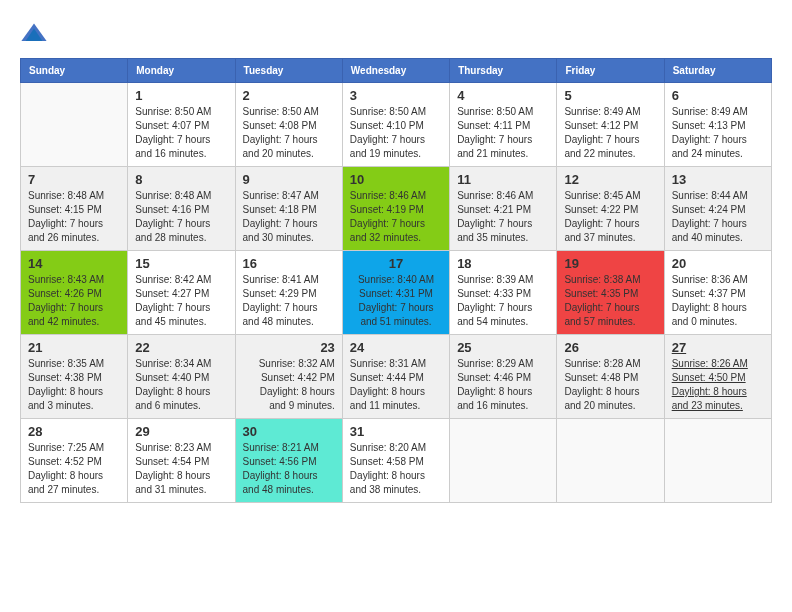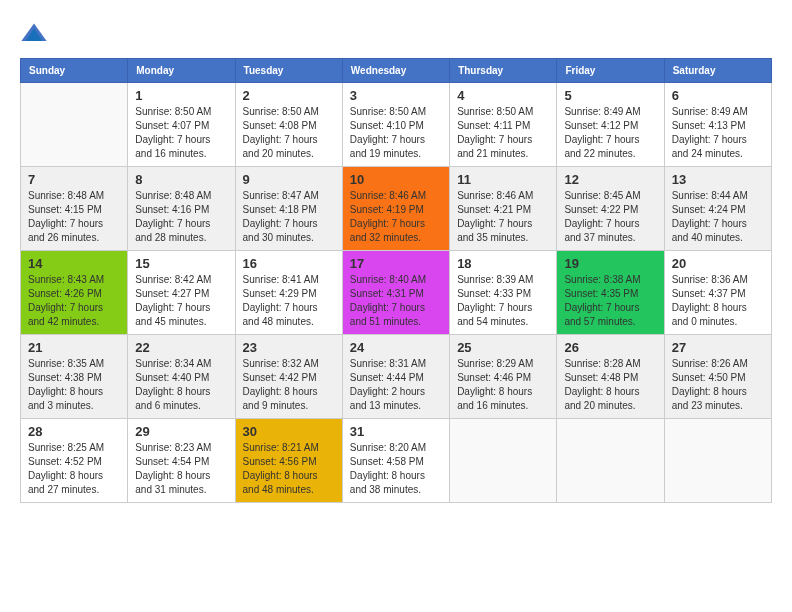--- a/index.html
+++ b/index.html
@@ -198,21 +198,21 @@
           </div>
         </td>
         <td style="background: rgb(240, 240, 240);">
           <span class="day-number">9</span>
           <div class="day-info">
             <span>Sunrise: 8:47 AM</span><br>
             <span>Sunset: 4:18 PM</span><br>
             <span>Daylight: 7 hours and 30 minutes.</span>
           </div>
         </td>
-        <td style="background: #f97316;">
+        <td style="background: #84cc16;">
           <span class="day-number">10</span>
           <div class="day-info">
             <span>Sunrise: 8:46 AM</span><br>
             <span>Sunset: 4:19 PM</span><br>
             <span>Daylight: 7 hours and 32 minutes.</span>
           </div>
         </td>
         <td style="background: rgb(240, 240, 240);">
           <span class="day-number">11</span>
           <div class="day-info">
@@ -256,37 +256,37 @@
           </div>
         </td>
         <td style="background: rgb(255, 255, 255);">
           <span class="day-number">16</span>
           <div class="day-info">
             <span>Sunrise: 8:41 AM</span><br>
             <span>Sunset: 4:29 PM</span><br>
             <span>Daylight: 7 hours and 48 minutes.</span>
           </div>
         </td>
-        <td style="background: #d946ef;">
+        <td style="background: #0ea5e9; text-align: center;">
           <span class="day-number">17</span>
           <div class="day-info">
             <span>Sunrise: 8:40 AM</span><br>
             <span>Sunset: 4:31 PM</span><br>
             <span>Daylight: 7 hours and 51 minutes.</span>
           </div>
         </td>
         <td style="background: rgb(255, 255, 255);">
           <span class="day-number">18</span>
           <div class="day-info">
             <span>Sunrise: 8:39 AM</span><br>
             <span>Sunset: 4:33 PM</span><br>
             <span>Daylight: 7 hours and 54 minutes.</span>
           </div>
         </td>
-        <td style="background: #22c55e;">
+        <td style="background: #ef4444;">
           <span class="day-number">19</span>
           <div class="day-info">
             <span>Sunrise: 8:38 AM</span><br>
             <span>Sunset: 4:35 PM</span><br>
             <span>Daylight: 7 hours and 57 minutes.</span>
           </div>
         </td>
         <td style="background: rgb(255, 255, 255); margin-top: 32px;">
           <span class="day-number">20</span>
           <div class="day-info">
@@ -306,79 +306,79 @@
           </div>
         </td>
         <td style="background: rgb(240, 240, 240);">
           <span class="day-number">22</span>
           <div class="day-info">
             <span>Sunrise: 8:34 AM</span><br>
             <span>Sunset: 4:40 PM</span><br>
             <span>Daylight: 8 hours and 6 minutes.</span>
           </div>
         </td>
-        <td style="background: rgb(240, 240, 240);">
+        <td style="background: rgb(240, 240, 240); text-align: right;">
           <span class="day-number">23</span>
           <div class="day-info">
             <span>Sunrise: 8:32 AM</span><br>
             <span>Sunset: 4:42 PM</span><br>
             <span>Daylight: 8 hours and 9 minutes.</span>
           </div>
         </td>
         <td style="background: rgb(240, 240, 240);">
           <span class="day-number">24</span>
           <div class="day-info">
             <span>Sunrise: 8:31 AM</span><br>
             <span>Sunset: 4:44 PM</span><br>
-            <span>Daylight: 2 hours and 13 minutes.</span>
+            <span>Daylight: 8 hours and 11 minutes.</span>
           </div>
         </td>
         <td style="background: rgb(240, 240, 240);">
           <span class="day-number">25</span>
           <div class="day-info">
             <span>Sunrise: 8:29 AM</span><br>
             <span>Sunset: 4:46 PM</span><br>
             <span>Daylight: 8 hours and 16 minutes.</span>
           </div>
         </td>
         <td style="background: rgb(240, 240, 240); margin-left: 19px;">
           <span class="day-number">26</span>
           <div class="day-info">
             <span>Sunrise: 8:28 AM</span><br>
             <span>Sunset: 4:48 PM</span><br>
             <span>Daylight: 8 hours and 20 minutes.</span>
           </div>
         </td>
-        <td style="background: rgb(240, 240, 240);">
+        <td style="background: rgb(240, 240, 240); text-decoration: underline;">
           <span class="day-number">27</span>
           <div class="day-info">
             <span>Sunrise: 8:26 AM</span><br>
             <span>Sunset: 4:50 PM</span><br>
             <span>Daylight: 8 hours and 23 minutes.</span>
           </div>
         </td>
       </tr>
       <tr class="row-odd">
         <td style="background: rgb(255, 255, 255);">
           <span class="day-number">28</span>
           <div class="day-info">
-            <span>Sunrise: 8:25 AM</span><br>
+            <span>Sunrise: 7:25 AM</span><br>
             <span>Sunset: 4:52 PM</span><br>
             <span>Daylight: 8 hours and 27 minutes.</span>
           </div>
         </td>
         <td style="background: rgb(255, 255, 255);">
           <span class="day-number">29</span>
           <div class="day-info">
             <span>Sunrise: 8:23 AM</span><br>
             <span>Sunset: 4:54 PM</span><br>
             <span>Daylight: 8 hours and 31 minutes.</span>
           </div>
         </td>
-        <td style="background: #eab308;">
+        <td style="background: #5eead4;">
           <span class="day-number">30</span>
           <div class="day-info">
             <span>Sunrise: 8:21 AM</span><br>
             <span>Sunset: 4:56 PM</span><br>
             <span>Daylight: 8 hours and 48 minutes.</span>
           </div>
         </td>
         <td style="background: rgb(255, 255, 255);">
           <span class="day-number">31</span>
           <div class="day-info">

